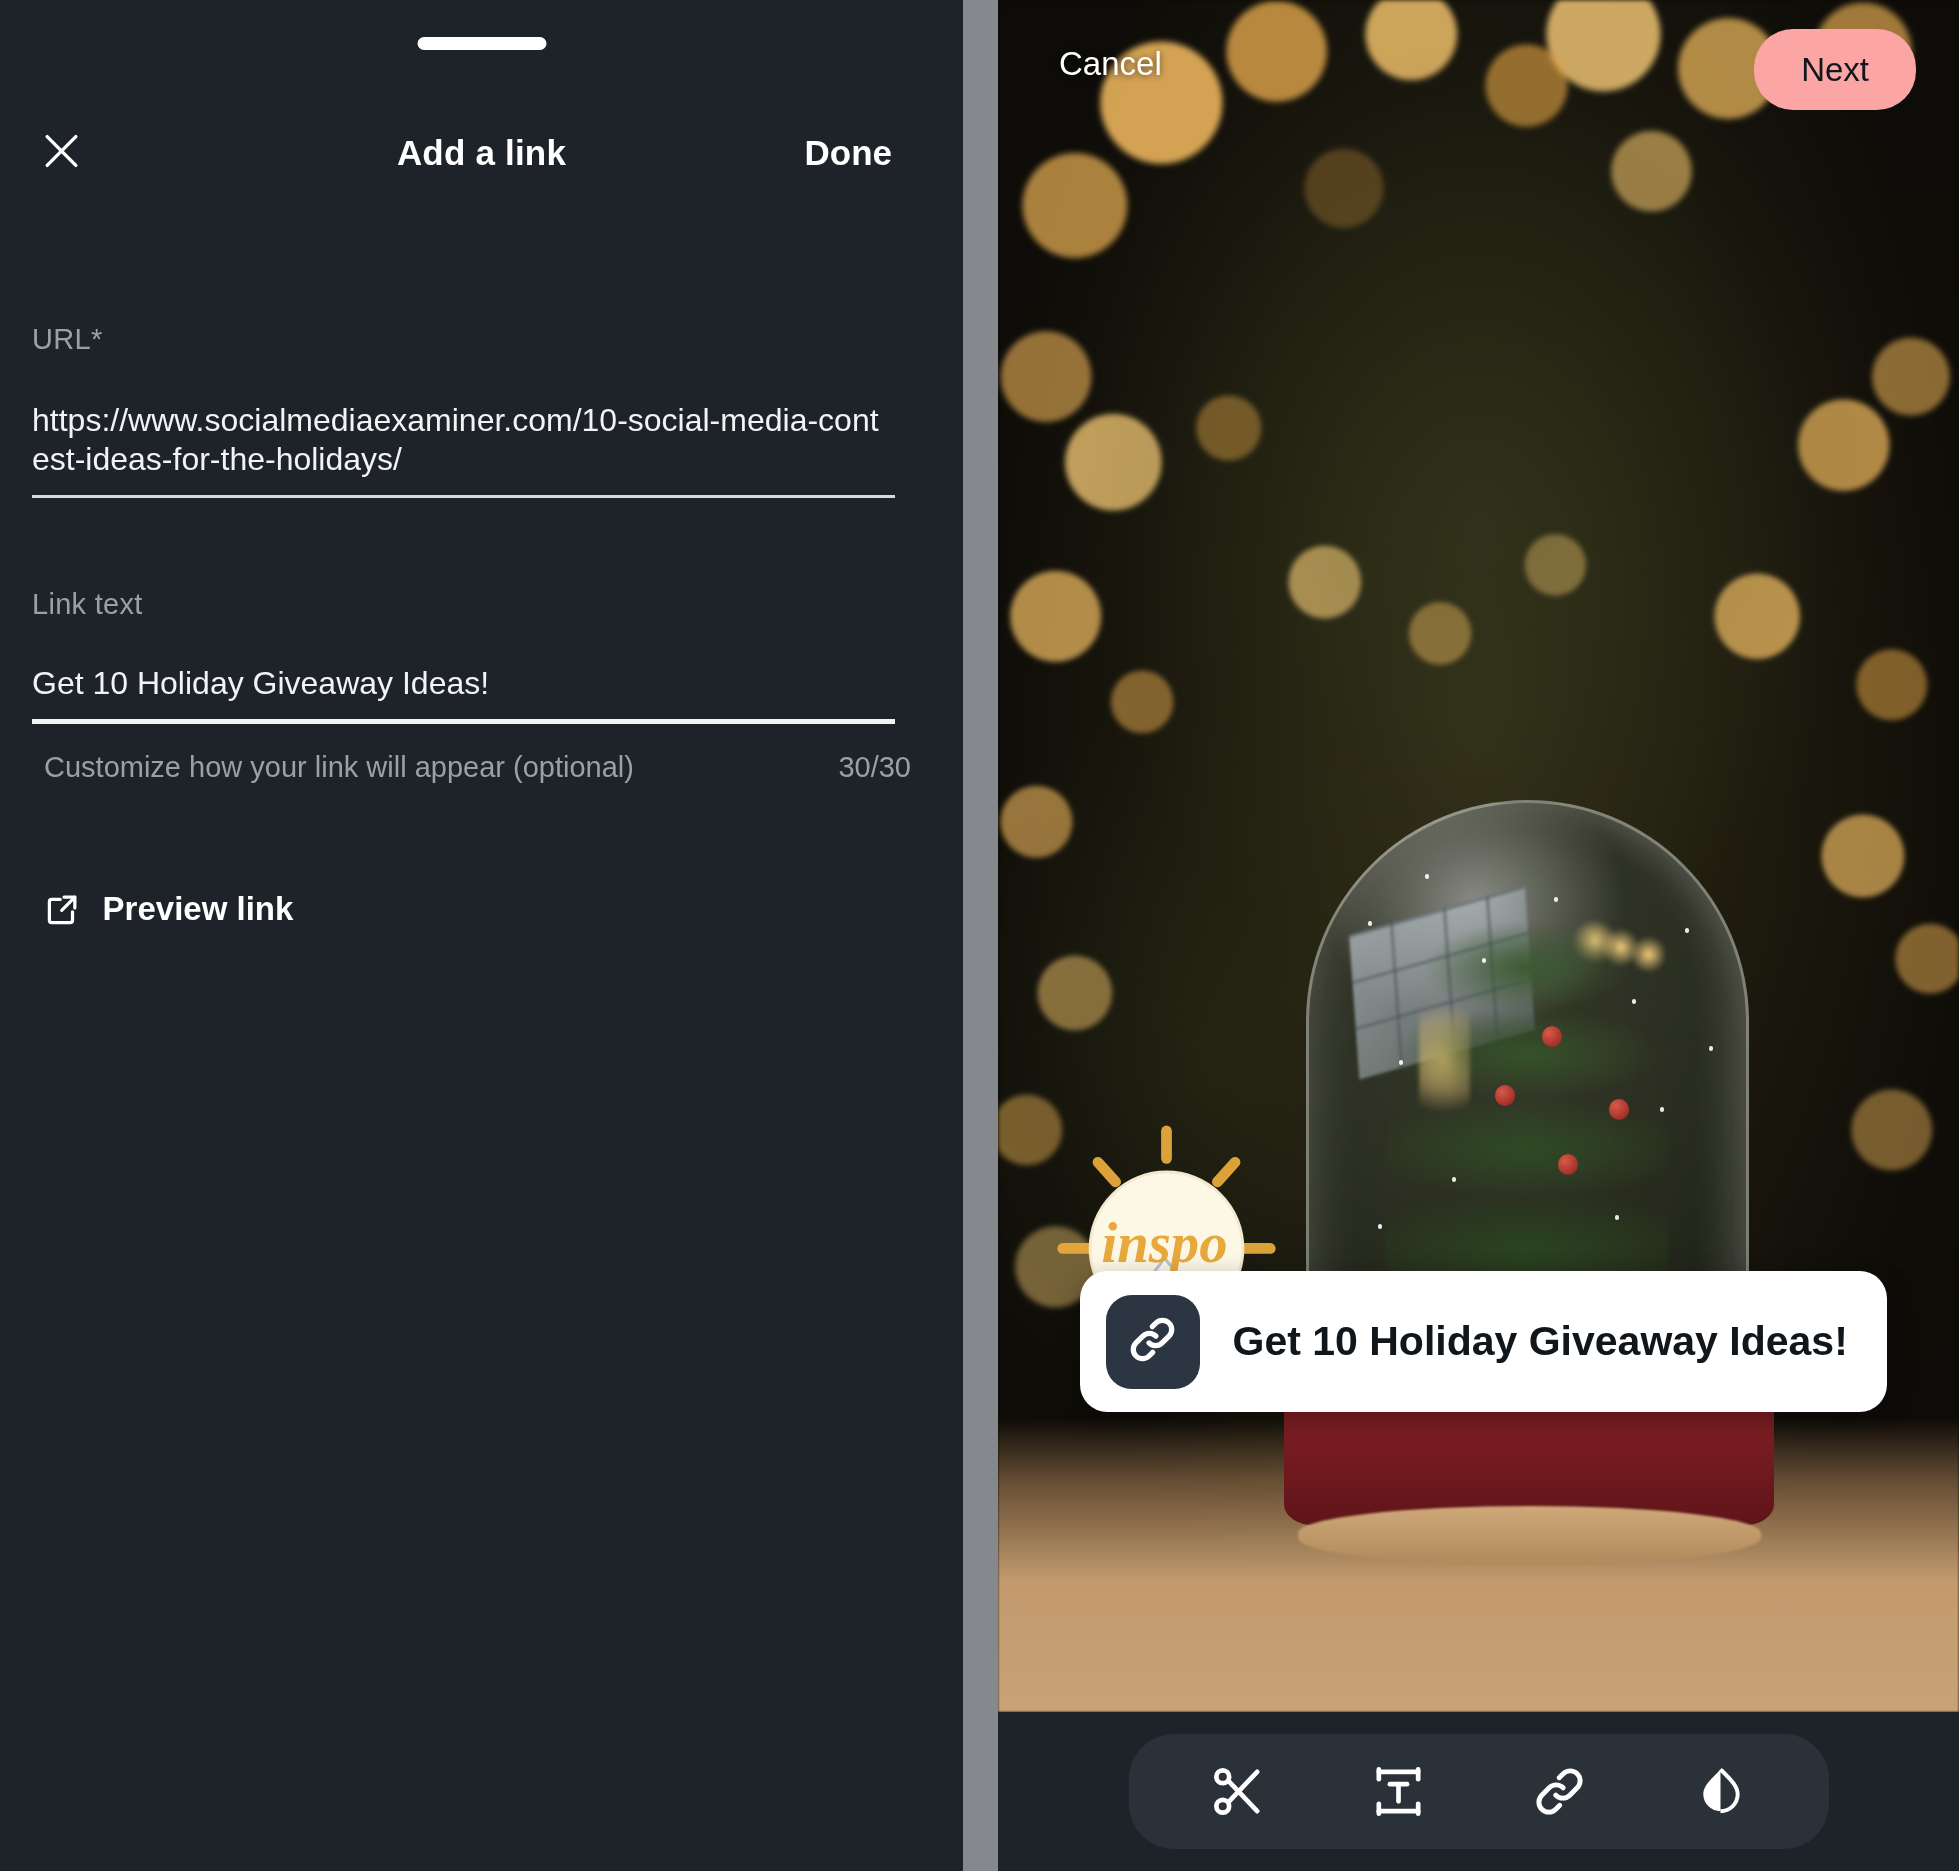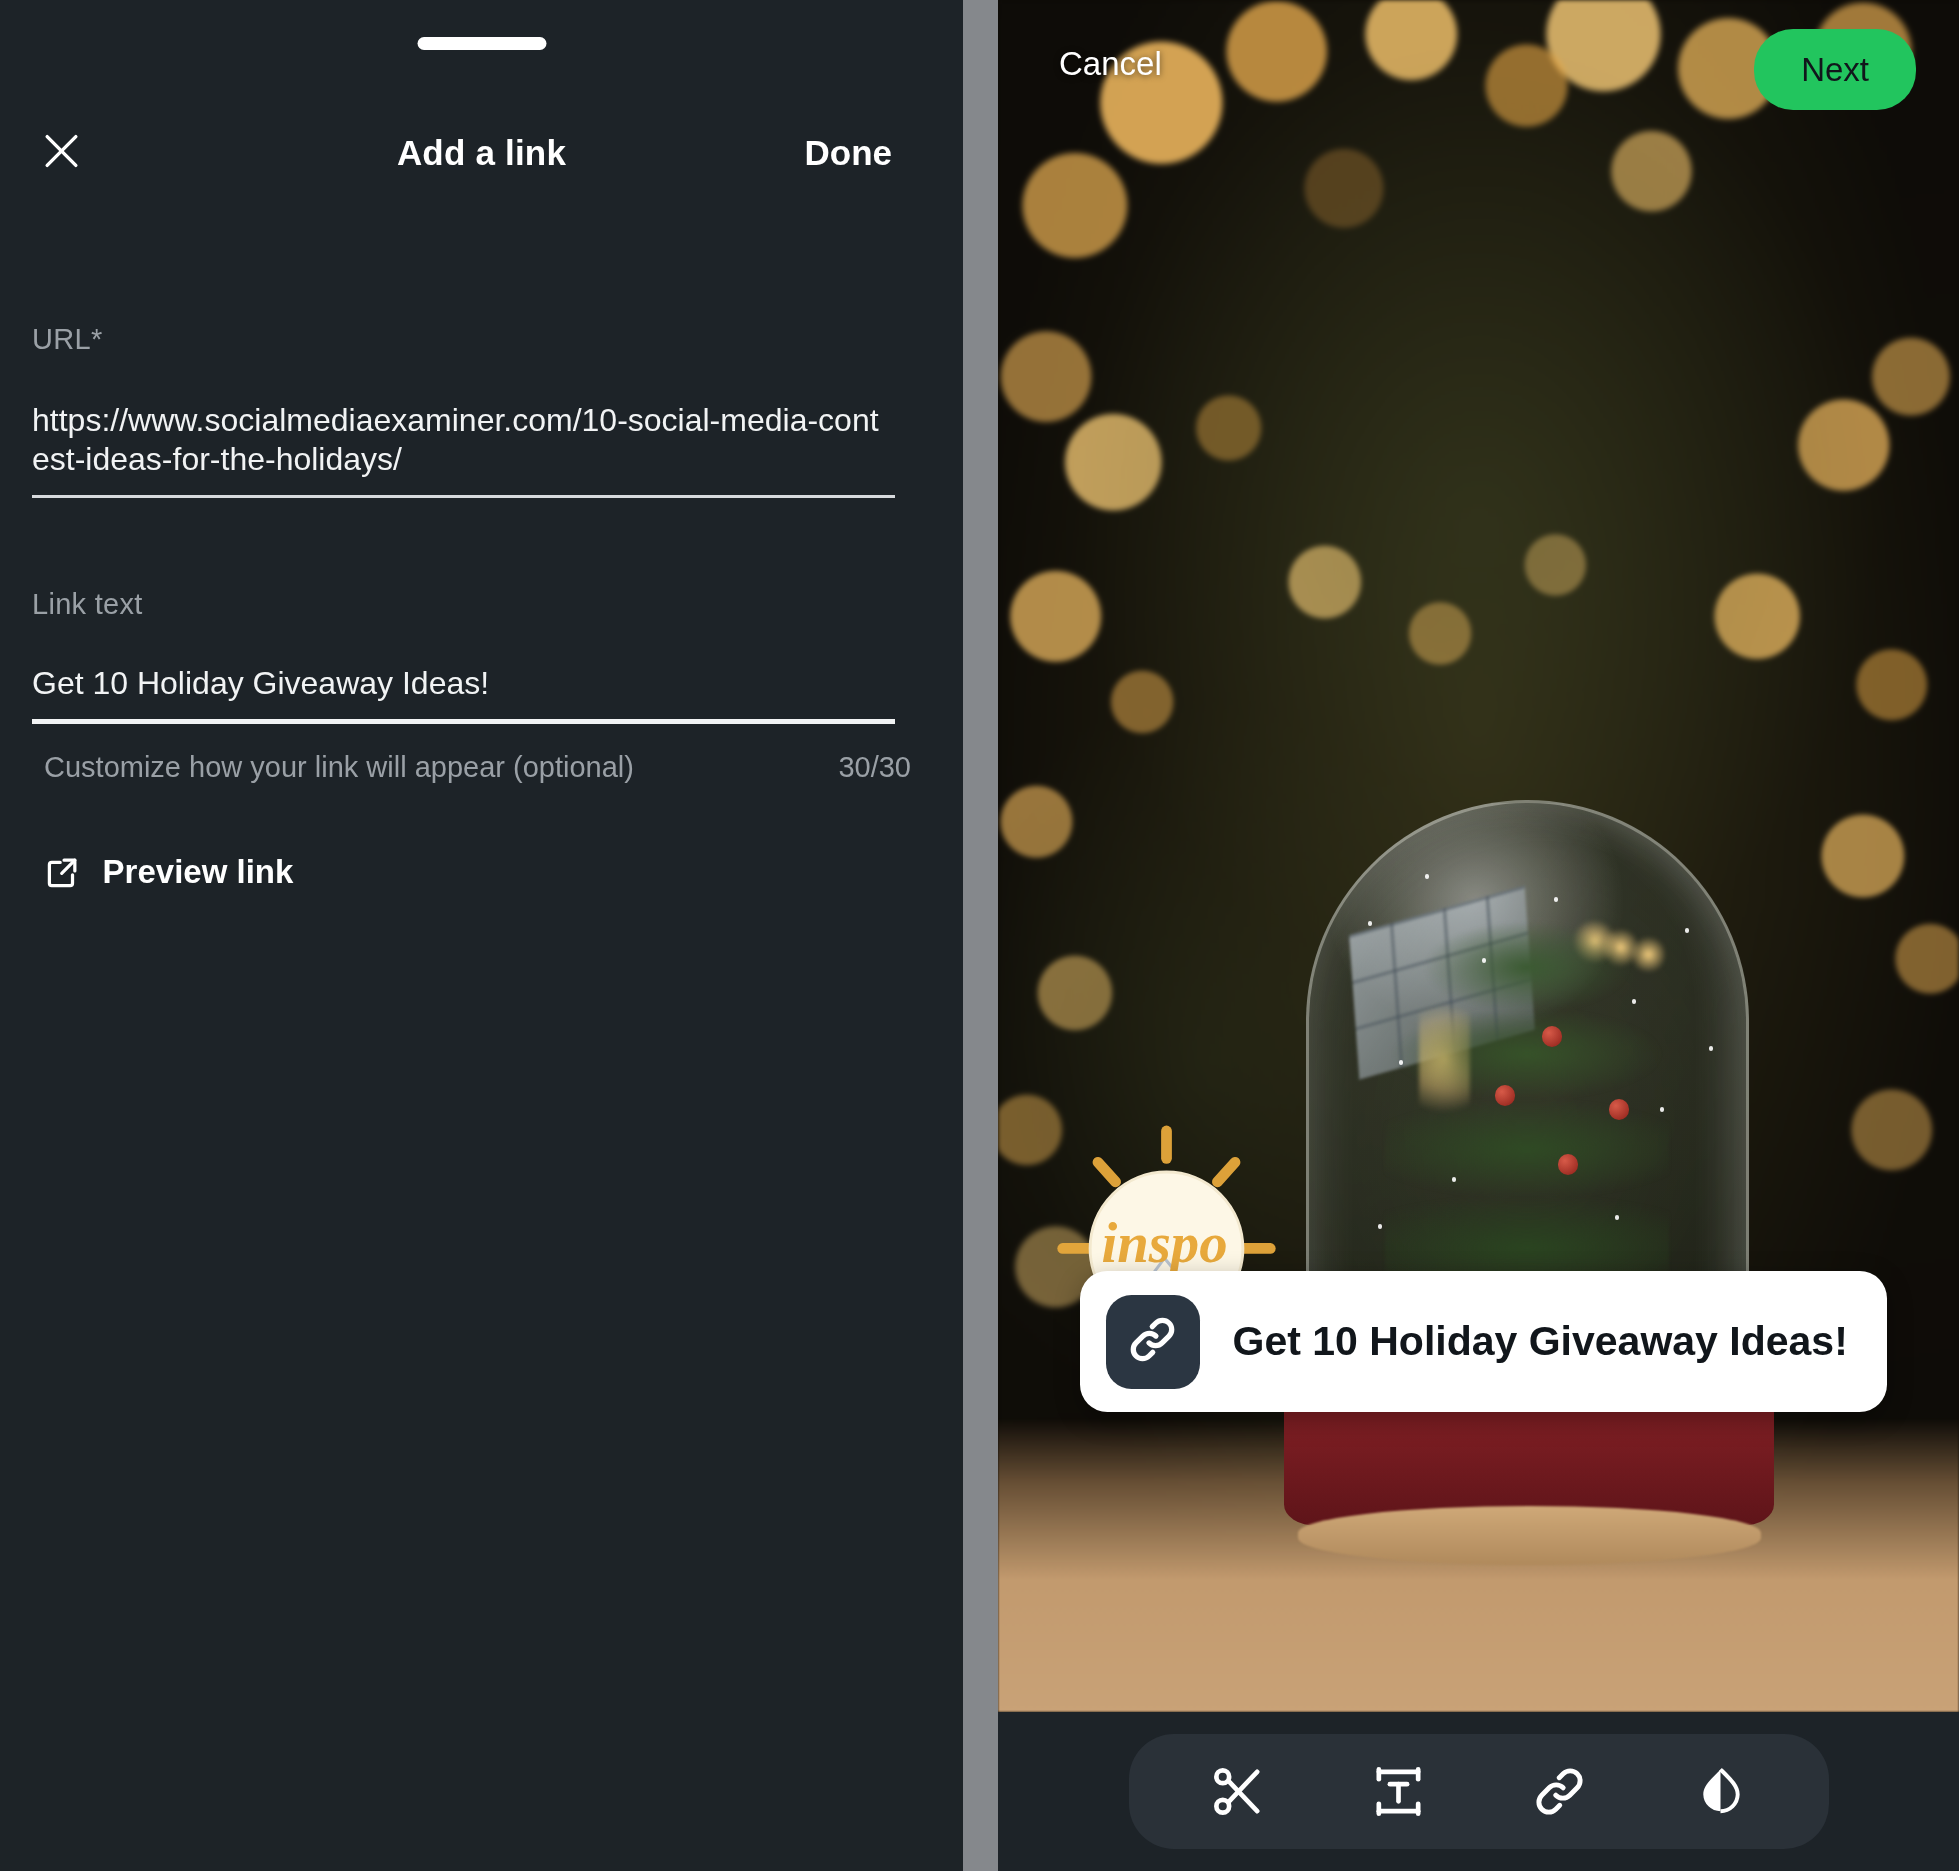--- a/index.html
+++ b/index.html
@@ -69,21 +69,21 @@
     position: absolute; left: 44px; width: 867px; top: 751px;
     display: flex; justify-content: space-between; align-items: baseline;
   }
   .helper-text, .helper-count { color: #9aa0a6; font-size: 29px; }
 
   .preview-link {
     position: absolute; left: 44px; top: 853px;
     display: flex; align-items: center; gap: 21.6px; cursor: pointer;
   }
   .preview-link svg { width: 37px; height: 37px; display: block; }
-  .preview-link span { color: #ffffff; font-size: 33px; font-weight: bold; }
+  .preview-link span { color: #ffffff; font-size: 33px; font-weight: bold; margin-top: 37px; }
 
   
   .divider { flex: 0 0 35px; width: 35px; background: #85888c; height: 1871px; }
 
   
   .right-panel {
     position: relative; flex: 1 1 auto; height: 1871px;
     background: #1d2328; overflow: hidden;
   }
   .story-canvas {
@@ -203,21 +203,21 @@
     position: absolute; top: 0; left: 0; right: 0; height: 147px; z-index: 6;
   }
   .cancel-btn {
     position: absolute; left: 61px; top: 45px;
     color: #ffffff; font-size: 33px; font-weight: 400;
     text-shadow: 0 1px 5.9px rgba(0,0,0,.6); cursor: pointer;
     background: none; border: none; font-family: inherit;
   }
   .next-btn {
     position: absolute; right: 43px; top: 29px;
-    background: #22c55e; color: #11161b;
+    background: #fca5a5; color: #11161b;
     font-size: 33px; font-weight: 400;
     padding: 21.6px 47px; border-radius: 39px; border: none;
     font-family: inherit; cursor: pointer;
   }
 
   
   .caption-sticker {
     position: absolute; left: 80px; top: 178px; width: 774px; z-index: 5;
     cursor: move;
   }

